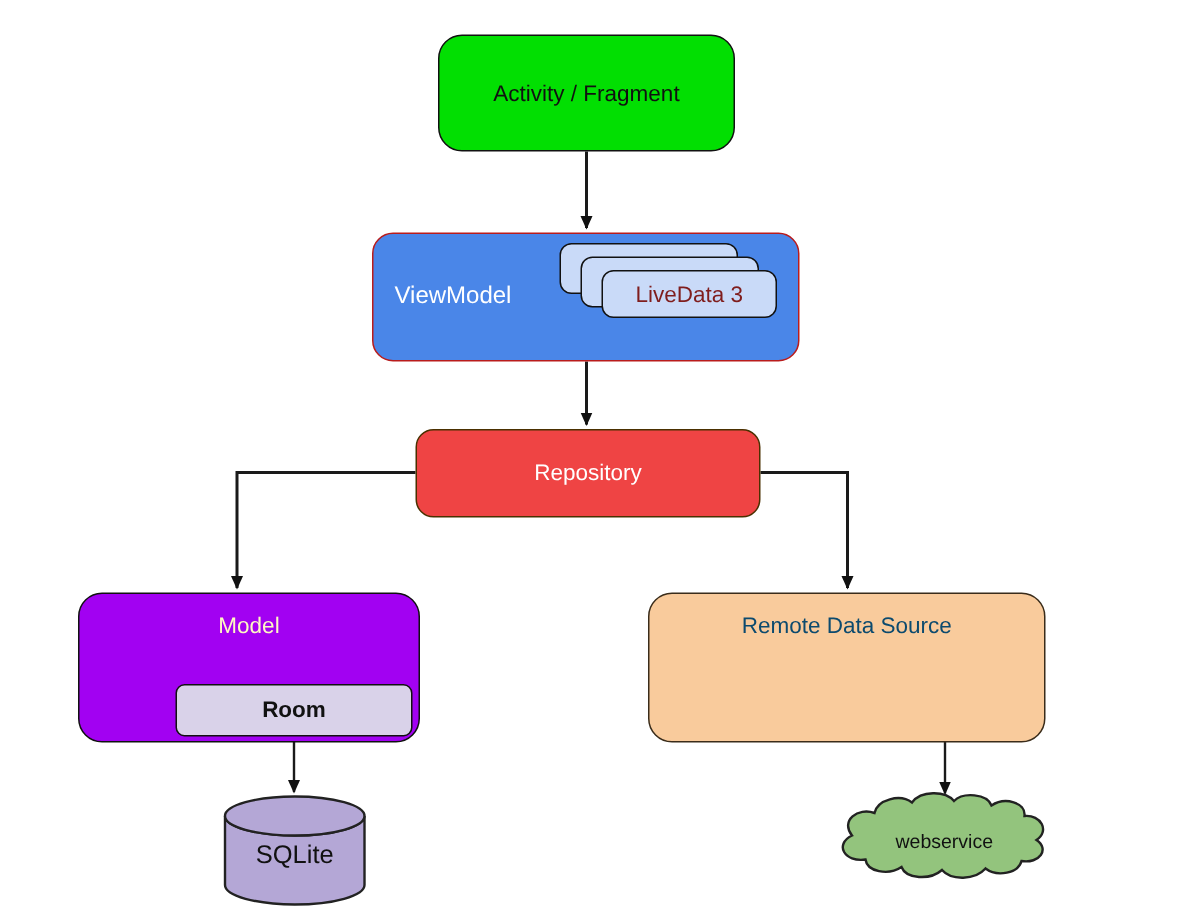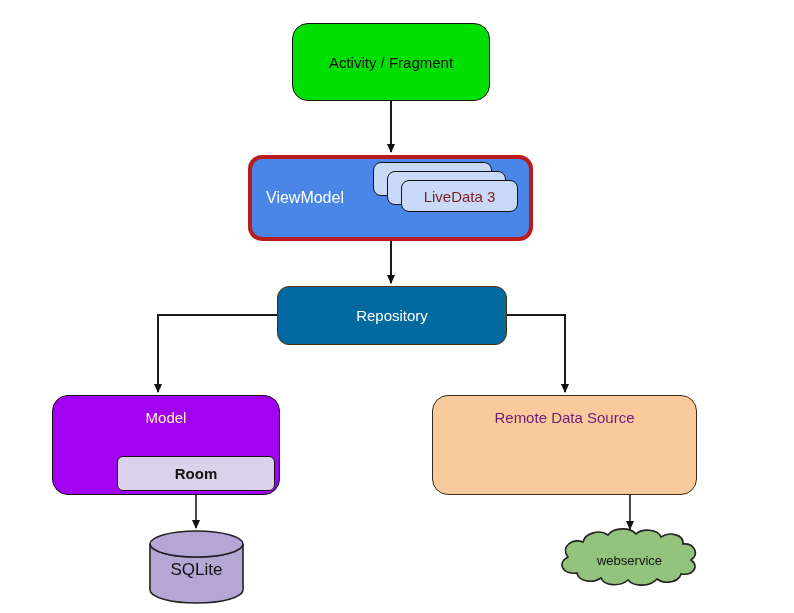--- a/index.html
+++ b/index.html
@@ -12,46 +12,46 @@
     position:absolute;box-sizing:border-box;
     display:flex;align-items:center;justify-content:center;
     font-size:15px;color:#111;
   }
   .node-activity{
     left:292px;top:10px;width:198px;height:78px;
     background:#02df02;border:1.6px solid #111;border-radius:16px;
   }
   .node-viewmodel{
     left:248px;top:142px;width:285px;height:86px;
-    background:#4a86e8;border:4px solid #b91c1c;border-radius:14px;
+    background:#4a86e8;border:1px solid #b91c1c;border-radius:14px;
     justify-content:flex-start;padding-left:14px;color:#ffffff;font-size:16px;
   }
   .card{
     position:absolute;box-sizing:border-box;
     background:#c9daf8;border:1.6px solid #111;border-radius:8px;
     display:flex;align-items:center;justify-content:center;font-size:15px;color:#7f1d1d;
   }
   .card-back{left:373px;top:149px;width:119px;height:34px;}
   .card-mid{left:387px;top:158px;width:119px;height:34px;}
   .card-front{left:401px;top:167px;width:117px;height:32px;}
   .node-repository{
     left:277px;top:273px;width:230px;height:59px;
-    background:#0369a1;border:1.3px solid #4a3000;border-radius:12px;
+    background:#ef4444;border:1.3px solid #4a3000;border-radius:12px;
     color:#ffffff;
     text-align:center;
   }
   .node-model{
     left:52px;top:382px;width:228px;height:100px;
     background:#a201f2;border:1.6px solid #111;border-radius:16px;
     align-items:flex-start;padding-top:13px;color:#fef9c3;
   }
   .node-remote{
     left:432px;top:382px;width:265px;height:100px;
     background:#f9cb9c;border:1.4px solid #3a2c1a;border-radius:16px;
-    align-items:flex-start;padding-top:13px;color:#701a75;
+    align-items:flex-start;padding-top:13px;color:#0c4a6e;
   }
   .subbox{
     position:absolute;box-sizing:border-box;
     background:#d9d2e9;border:1.6px solid #111;border-radius:6px;
     display:flex;align-items:center;justify-content:center;font-size:15px;color:#111;
   }
   .subbox-room{left:117px;top:443px;width:158px;height:35px;font-weight:bold;}
   .subbox-retrofit{left:568px;top:443px;width:125px;height:35px;font-size:14px;}
   .shape-label{
     position:absolute;display:flex;align-items:center;justify-content:center;

